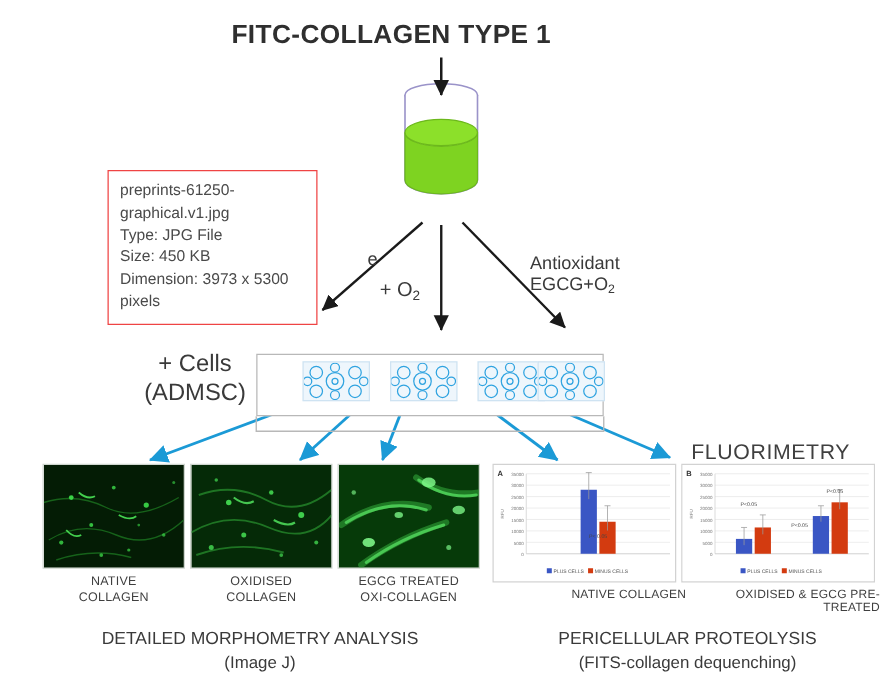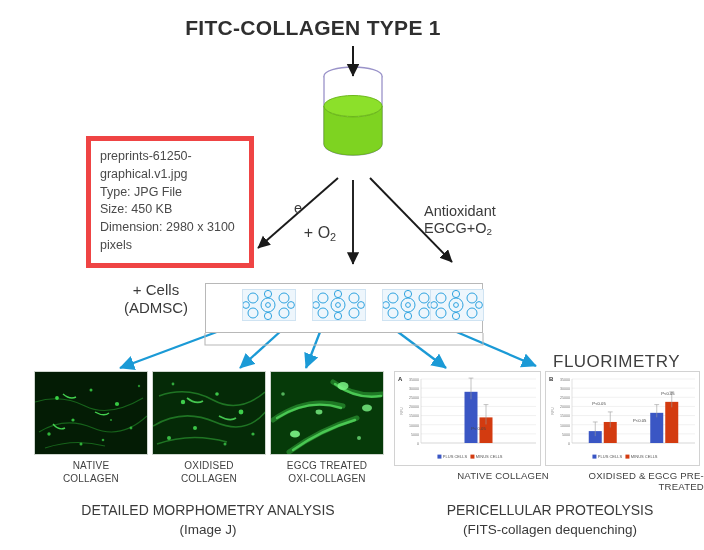--- a/index.html
+++ b/index.html
@@ -30,28 +30,28 @@
   
   .arr-label{font-size:14.5px;color:#3a3a3a;line-height:1.15;}
   #lbl-native{left:232px;top:200px;width:70px;text-align:right;}
   #lbl-o2{left:292px;top:224px;width:56px;text-align:center;font-size:16px;}
   #lbl-egcg{left:424px;top:203px;width:130px;text-align:left;}
   sub{font-size:.68em;vertical-align:baseline;position:relative;top:.28em;}
 
   
   #fileinfo{
     left:86px;top:136px;width:168px;
-    background:#ffffff;border:5px solid #ef4444;
+    background:#ffffff;border:1px solid #ef4444;
     padding:7px 9px 8px 9px;
     font-size:12.5px;line-height:1.42;color:#4a4a4a;
     box-sizing:border-box;
   }
 
   
-  #lbl-cells{left:108px;top:281px;width:96px;text-align:center;font-size:15px;line-height:1.2;}
+  #lbl-cells{left:108px;top:281px;width:96px;text-align:center;font-size:19px;line-height:1.2;}
 
   
   #plate{
     left:205px;top:283px;width:278px;height:50px;
     border:1px solid #b8b8b8;background:#ffffff;box-sizing:border-box;
   }
   .well{
     position:absolute;top:5px;width:52px;height:30px;
     background:#eef6fc;border:1px solid #cfe3f2;overflow:hidden;
   }
@@ -152,21 +152,21 @@
   <div class="abs arr-label" id="lbl-egcg">
     <div>Antioxidant</div>
     <div><span>EGCG+O</span><sub>2</sub></div>
   </div>
 
   <div class="abs" id="fileinfo">
     <div>preprints-61250-</div>
     <div>graphical.v1.jpg</div>
     <div>Type: JPG File</div>
     <div>Size: 450 KB</div>
-    <div>Dimension: 2980 x 3100</div>
+    <div>Dimension: 3973 x 5300</div>
     <div>pixels</div>
   </div>
 
   <div class="abs" id="lbl-cells">
     <div>+ Cells</div>
     <div>(ADMSC)</div>
   </div>
 
   <div class="abs" id="plate">
     <div class="well" style="left:36px;">

